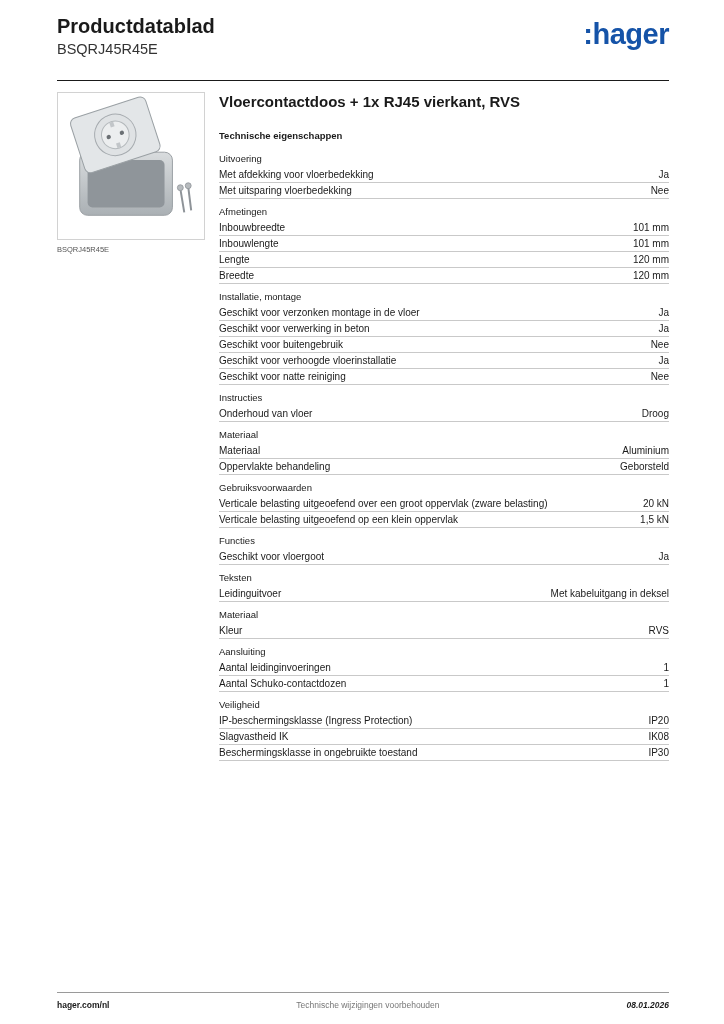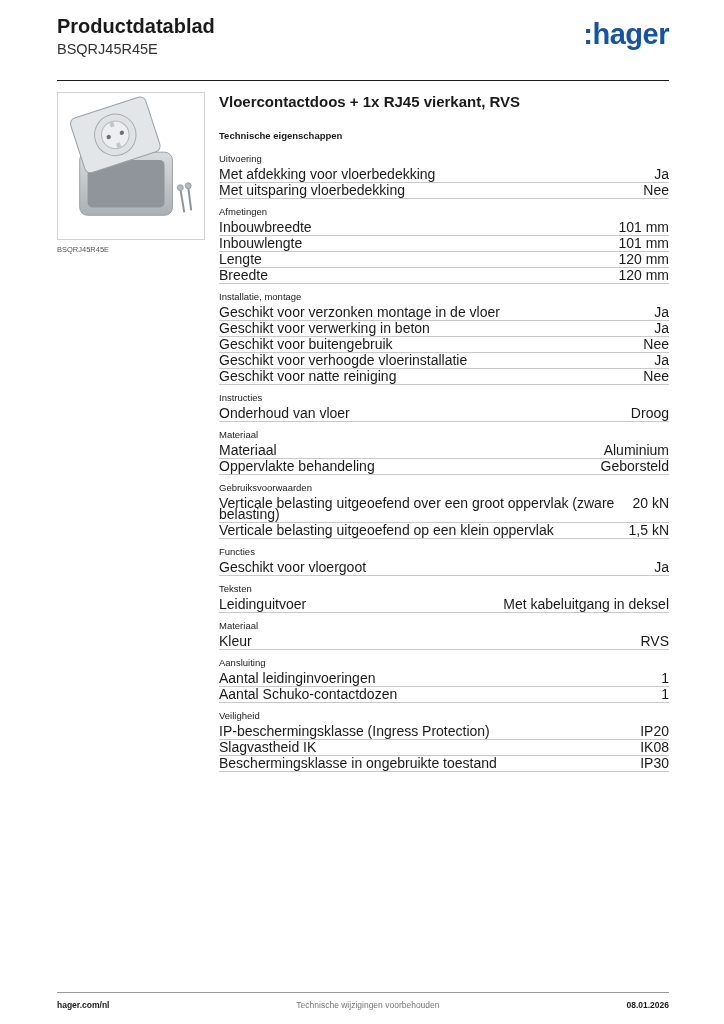--- a/index.html
+++ b/index.html
@@ -41,40 +41,40 @@
   .product-title { font-size: 15px; font-weight: bold; line-height: 11px; }
   .tech-heading { font-size: 9.5px; font-weight: bold; line-height: 11px; margin-top: 23px; }
   #specs { margin-top: 5px; }
   .section-heading {
     font-size: 9.5px; font-weight: normal; line-height: 11px;
     padding: 7px 0 3px 0;
   }
   .spec-row {
     display: flex; justify-content: space-between; align-items: baseline;
     gap: 10px;
-    font-size: 14px; line-height: 11px;
+    font-size: 10px; line-height: 11px;
     padding: 2px 0;
     border-bottom: 1px solid #c9c9c9;
   }
   .spec-label { text-align: left; }
   .spec-value { text-align: right; white-space: nowrap; }
 
   
   .rule-bottom {
     position: absolute; left: 57px; right: 55px; bottom: 31px;
     border-top: 1px solid #9a9a9a;
   }
   .footer {
     position: absolute; left: 57px; right: 55px; bottom: 14px;
     display: flex; justify-content: space-between; align-items: baseline;
     font-size: 8.5px;
   }
   .footer-left { font-weight: bold; }
   .footer-center { color: #777; }
-  .footer-right { font-weight: bold; }
+  .footer-right { font-weight: bold; font-style: italic; }
 </style>
 </head>
 <body>
 
 <div class="page">
 
   <div class="header">
     <div class="header-title">Productdatablad</div>
     <div class="header-sub">BSQRJ45R45E</div>
     <div class="logo">:hager</div>

